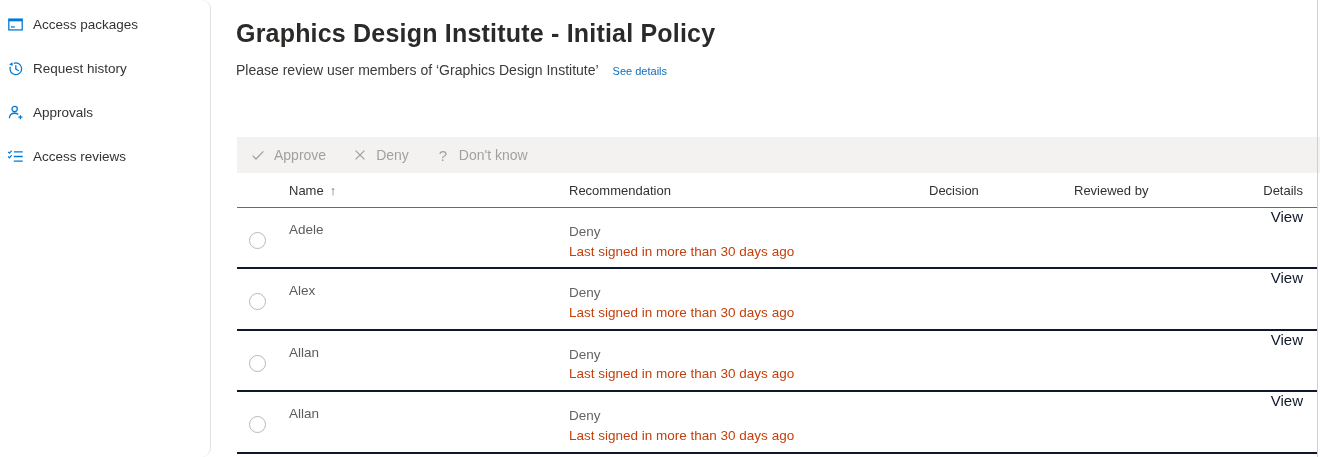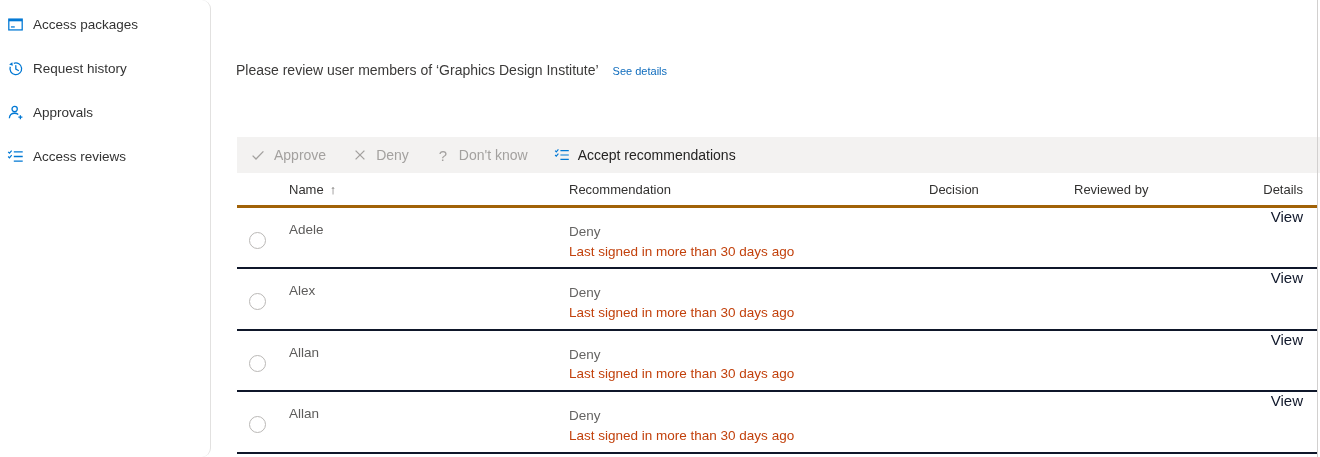--- a/index.html
+++ b/index.html
@@ -26,21 +26,21 @@
   .toolbar { position:absolute; left:237px; top:137px; width:1244px; height:36px;
     background:#f3f2f1; display:flex; align-items:center; }
   .tb-btn { display:flex; align-items:center; gap:8px; height:100%;
     padding:0 13px; font-size:14px; color:#252423; cursor:pointer; background:none; border:none; }
   .tb-btn.disabled { color:#a3a19f; cursor:default; }
   .tb-btn .icon { width:16px; height:16px; }
   .q-glyph { font-size:15px; color:#a3a19f; width:16px; text-align:center; }
 
   
   .thead { position:absolute; left:237px; top:173px; width:1080px; height:35px;
-    display:flex; align-items:center; border-bottom:3px solid #a16207;
+    display:flex; align-items:center; border-bottom:1px solid #a16207;
     font-size:13px; color:#323130; background:#fff; }
   .rows { position:absolute; left:237px; top:208px; width:1080px; }
   .trow { display:flex; height:61.4px; border-bottom:2px solid #0f172a; background:#fff; }
   .c-sel { width:44px; flex:0 0 44px; }
   .c-name { width:280px; flex:0 0 280px; padding-left:8px; }
   .c-reco { width:360px; flex:0 0 360px; padding-left:8px; }
   .c-dec { width:145px; flex:0 0 145px; padding-left:8px; }
   .c-rev { width:145px; flex:0 0 145px; padding-left:8px; }
   .c-det { flex:1 1 auto; text-align:right; padding-right:14px; }
   .thead .c-det, .thead .c-dec, .thead .c-rev { cursor:pointer; }
@@ -98,20 +98,21 @@
       <span class="icon">
         <svg width="17" height="17" viewBox="0 0 16 16">
           <path d="M6.4 3.7 H14.8 M6.4 8 H14.8 M6.4 12.3 H14.8" stroke="#0078d4" stroke-width="1.2"></path>
           <path d="M1.1 3.7 l1.2 1.2 2.1-2.5 M1.1 8 l1.2 1.2 2.1-2.5" fill="none" stroke="#0078d4" stroke-width="1.1"></path>
         </svg>
       </span>
       <span>Access reviews</span>
     </div>
   </nav>
 
+  <h1 class="page-title">Graphics Design Institute - Initial Policy</h1>
   <div class="page-subtitle">
     <span>Please review user members of ‘Graphics Design Institute’</span><a class="see-details">See details</a>
   </div>
 
   <div class="toolbar">
     <button class="tb-btn disabled">
       <span class="icon">
         <svg width="16" height="16" viewBox="0 0 16 16">
           <path d="M2.6 8.6 L6 12 L13.4 4.4" fill="none" stroke="#a3a19f" stroke-width="1.3"></path>
         </svg>
@@ -123,29 +124,20 @@
         <svg width="16" height="16" viewBox="0 0 16 16">
           <path d="M3.6 3.6 L12.4 12.4 M12.4 3.6 L3.6 12.4" stroke="#a3a19f" stroke-width="1.3"></path>
         </svg>
       </span>
       <span>Deny</span>
     </button>
     <button class="tb-btn disabled">
       <span class="q-glyph">?</span>
       <span>Don't know</span>
     </button>
-    <button class="tb-btn">
-      <span class="icon">
-        <svg width="16" height="16" viewBox="0 0 16 16">
-          <path d="M6.4 3.7 H14.8 M6.4 8 H14.8 M6.4 12.3 H14.8" stroke="#0078d4" stroke-width="1.2"></path>
-          <path d="M1.1 3.7 l1.2 1.2 2.1-2.5 M1.1 8 l1.2 1.2 2.1-2.5" fill="none" stroke="#0078d4" stroke-width="1.1"></path>
-        </svg>
-      </span>
-      <span>Accept recommendations</span>
-    </button>
   </div>
 
   <div class="thead">
     <div class="c-sel"></div>
     <div class="c-name">
       <span>Name</span><span class="sort-arrow">↑</span>
     </div>
     <div class="c-reco">
       <span>Recommendation</span>
     </div>

